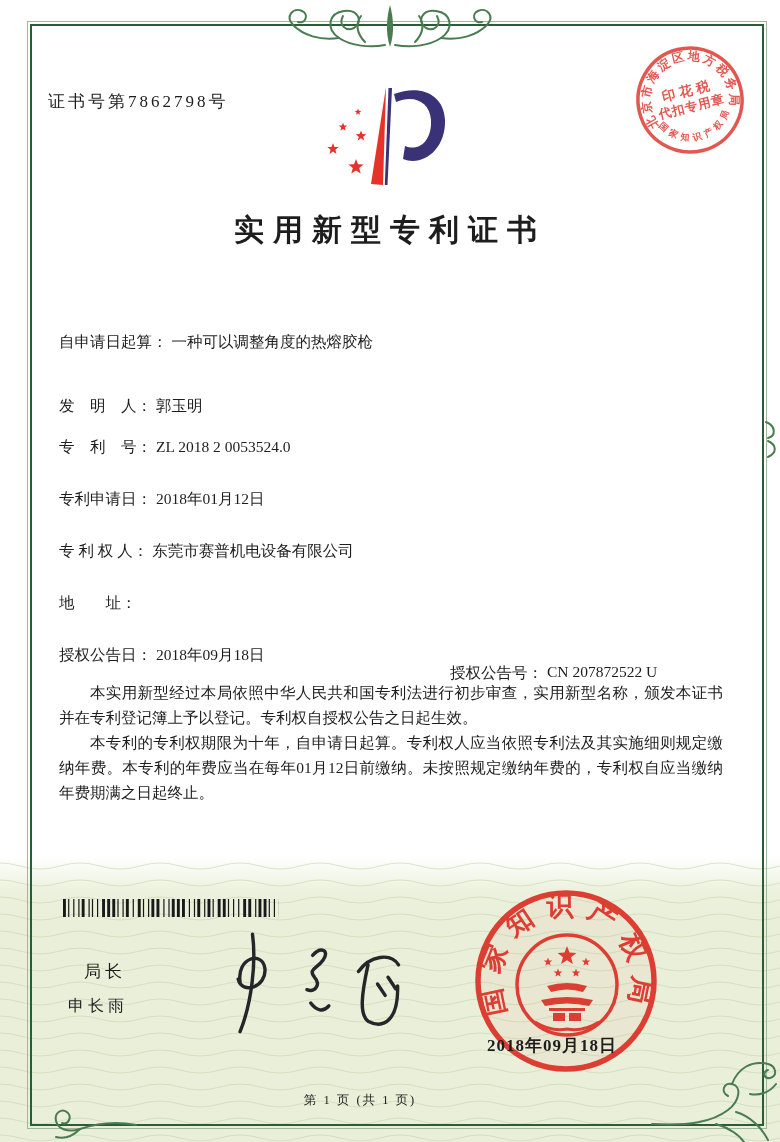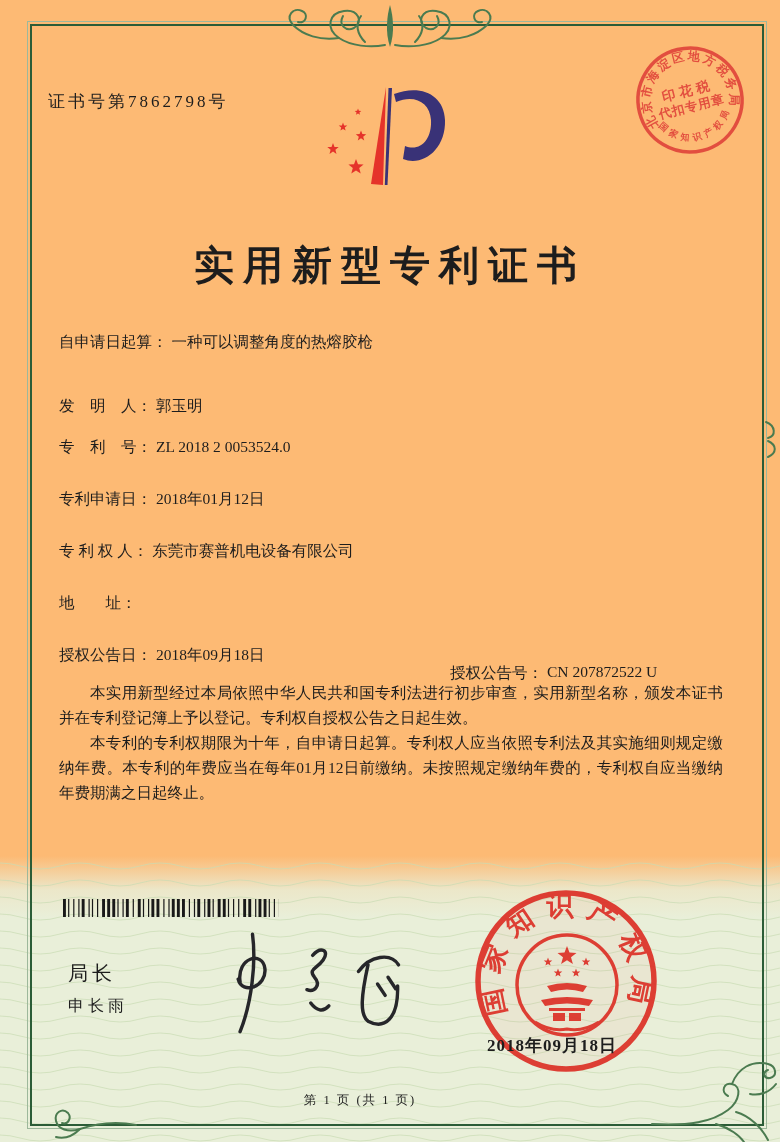--- a/index.html
+++ b/index.html
@@ -1,18 +1,18 @@
 <!DOCTYPE html>
 <html><head>
 <meta charset="utf-8">
 <style>
   html,body{margin:0;padding:0;background:#d8d4c4;}
   .page{
     position:relative;width:780px;height:1142px;overflow:hidden;
-    background:#fdba74;
+    background:#ffffff;
     font-family:"Liberation Serif","DejaVu Serif",serif;
     color:#1d1d1d;
   }
   
   .green-zone{
     position:absolute;left:0;top:856px;width:780px;height:286px;
     background:linear-gradient(180deg, rgba(233,239,216,0) 0px, rgba(233,239,216,.85) 34px, #e9efd9 62px);
   }
   .green-zone svg{position:absolute;left:0;top:0;}
   .green-zone path{fill:none;stroke:#c9dcb4;stroke-width:1;opacity:.7;}
@@ -25,33 +25,33 @@
   .ornament{position:absolute;z-index:3;}
   .ornament path{fill:none;stroke:#4b7b50;stroke-width:2;stroke-linecap:round;}
   .ornament .leaf{fill:#4b7b50;stroke:none;}
   .cert-no{
     position:absolute;left:48px;top:90px;font-size:17px;letter-spacing:3px;z-index:4;
   }
   .logo{position:absolute;left:320px;top:82px;z-index:4;}
   .logo .star polygon{fill:#e5332a;}
   .title{
     position:absolute;left:0;top:210px;width:780px;text-align:center;
-    font-size:40px;font-weight:700;letter-spacing:9px;z-index:4;margin-top:28px;
+    font-size:30px;font-weight:700;letter-spacing:9px;z-index:4;
   }
   .field-row{position:absolute;left:59px;display:flex;font-size:15.5px;z-index:4;line-height:24px;}
   .field-row .lab{flex:none;}
   .field-row .val{margin-left:4px;}
   .addr .val{width:404px;}
   .grant-row{position:absolute;left:59px;top:645px;width:662px;font-size:15.5px;z-index:4;display:flex;align-items:center;}
   .grant-row .pair2{position:absolute;left:391px;display:flex;margin-top:35px;}
   .paras{position:absolute;left:59px;top:680px;width:664px;font-size:15.5px;line-height:25px;z-index:4;}
   .paras p{margin:0;text-indent:2em;text-align:justify;}
   .barcode{position:absolute;left:63px;top:899px;z-index:4;}
   .barcode rect{fill:#191919;}
-  .director-title{position:absolute;left:68px;top:960px;font-size:20px;letter-spacing:4px;z-index:4;}
+  .director-title{position:absolute;left:84px;top:960px;font-size:17px;letter-spacing:4px;z-index:4;}
   .director-name{position:absolute;left:68px;top:996px;font-size:16px;letter-spacing:4px;z-index:4;}
   .signature{position:absolute;left:200px;top:924px;z-index:4;}
   .signature path{fill:none;stroke:#26262a;stroke-width:3.6;stroke-linecap:round;stroke-linejoin:round;}
   .seal{position:absolute;left:473px;top:888px;z-index:5;opacity:.92;}
   .seal .rd{fill:#dc2f26;}
   .seal text{fill:#dc2f26;font-weight:700;font-family:"Liberation Serif",serif;}
   .seal .star polygon{fill:#dc2f26;}
   .seal-date{position:absolute;left:487px;top:1034px;font-size:17px;font-weight:700;letter-spacing:1px;z-index:6;}
   .tax-stamp{position:absolute;left:623px;top:33px;z-index:5;opacity:.88;}
   .tax-stamp text{fill:#df4038;font-weight:700;font-family:"Liberation Serif",serif;}

